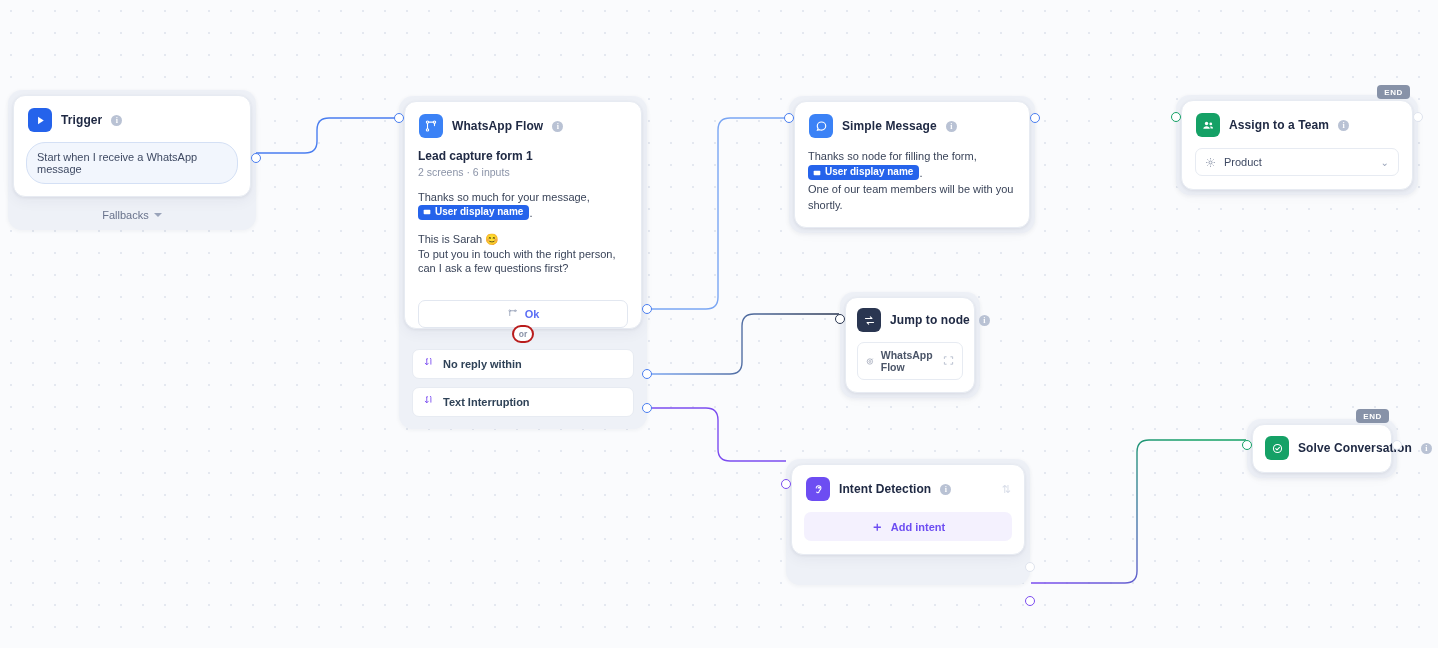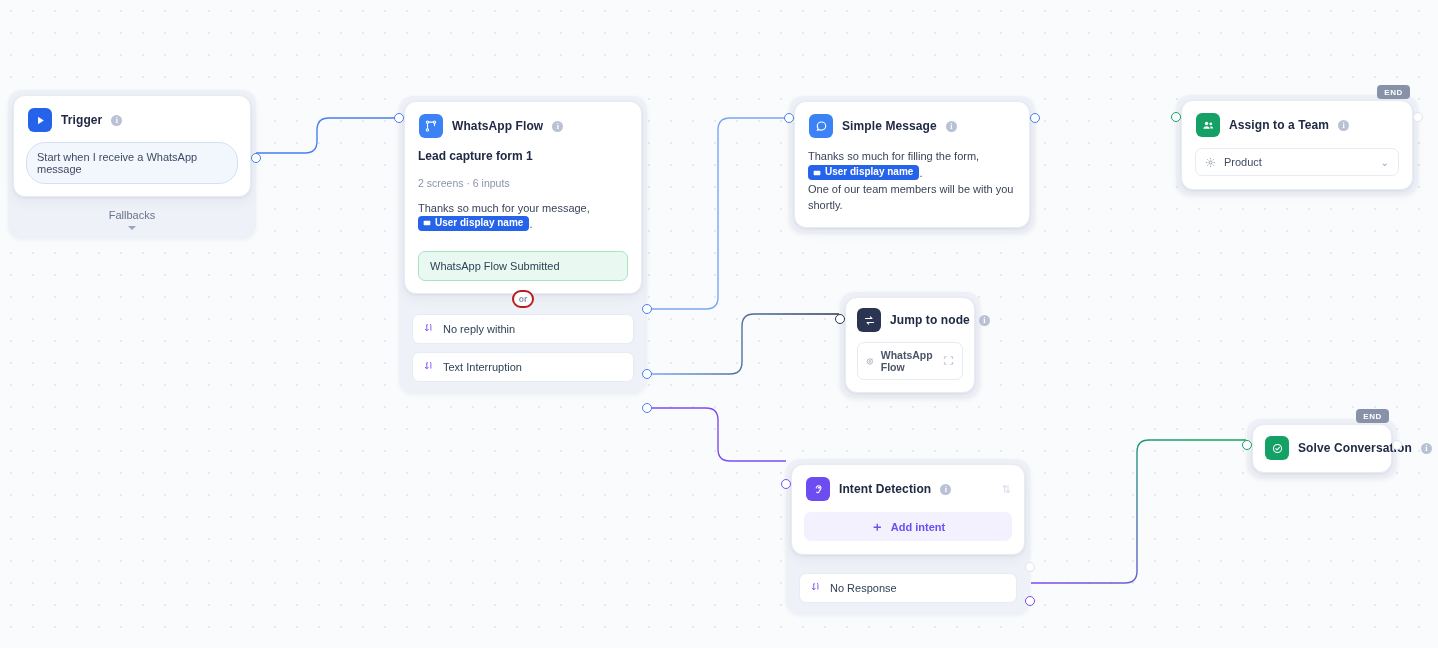--- a/index.html
+++ b/index.html
@@ -54,29 +54,29 @@
   
   #n-trigger { left: 8px; top: 90px; width: 248px; }
   .trig-body { padding: 10px 12px 12px 12px; }
   .trig-field {
     border: 1px solid #d4e0f5; background: #f2f6fd; border-radius: 19px;
     padding: 8px 10px; font-size: 11px; color: #3f4a63;
   }
   .fallbacks {
     text-align: center; padding: 7px 0 9px 0;
     font-size: 11px; color: #69738c; font-weight: 500;
-    display: flex; align-items: center; justify-content: center; gap: 5px; flex-direction: column;
+    display: flex; align-items: center; justify-content: center; gap: 5px;
   }
   .caret { width: 0; height: 0; border-left: 4px solid transparent; border-right: 4px solid transparent; border-top: 4px solid #9aa4ba; }
 
   
   #n-waflow { left: 399px; top: 96px; width: 248px; }
   .wa-body { padding: 11px 13px 12px 13px; }
   .wa-h3 { font-size: 12px; font-weight: 600; color: #202a44; }
-  .wa-sub { font-size: 10.5px; color: #8b94a8; margin-top: 14px; }
+  .wa-sub { font-size: 10.5px; color: #8b94a8; margin-top: 3px; }
   .wa-p { font-size: 11px; color: #3a4459; line-height: 1.32; margin-top: 12px; }
   .chip-var {
     display: inline-flex; align-items: center; gap: 4px;
     background: #2563eb; color: #fff; border-radius: 4px;
     padding: 1.5px 6px 1.5px 5px; font-size: 10px; font-weight: 700;
     vertical-align: baseline; line-height: 1.25;
   }
   .btn-ok {
     margin: 12px 13px 0 13px;
     border: 1px solid #e2e7f0; border-radius: 7px;
@@ -89,21 +89,21 @@
     padding: 8px 11px; font-size: 11px; color: #2f4257;
   }
   .or-split { position: relative; height: 1px; background: transparent; }
   .or-bubble {
     position: absolute; left: 50%; top: -9px; transform: translateX(-50%);
     width: 22px; height: 18px; border-radius: 9px; background: #ffffff;
     border: 2px solid #b91c1c;
     font-size: 8.5px; color: #8a93a8; font-weight: 600;
     display: flex; align-items: center; justify-content: center;
   }
-  .fb-list { padding: 14px 13px 12px 13px; }
+  .fb-list { padding: 14px 13px 12px 13px; font-weight: bold; }
   .fb-row {
     border: 1px solid #e7ebf2; background: #fff; border-radius: 7px;
     padding: 8px 11px; font-size: 11px; color: #2f4257;
     display: flex; align-items: center; gap: 8px; margin-bottom: 8px;
   }
   .fb-row:last-child { margin-bottom: 0; }
 
   
   #n-simple { left: 789px; top: 96px; width: 246px; }
   .sm-body { padding: 11px 13px 13px 13px; font-size: 11px; color: #3a4459; line-height: 1.45; }
@@ -235,23 +235,33 @@
         <div class="wa-sub">2 screens  ·  6 inputs</div>
         <div class="wa-p">
           <span>Thanks so much for your message,</span><br>
           <span class="chip-var">
             <svg width="8" height="8" viewBox="0 0 12 12" fill="#fff">
                 <rect x="1" y="2.5" width="10" height="7" rx="1.2"></rect>
               </svg>
             <span>User display name</span>
           </span><span>.</span>
         </div>
-      </div>
-      <div class="row-green">
-        <span>WhatsApp Flow Submitted</span>
+        <div class="wa-p">
+          <span>This is Sarah 😊</span><br>
+          <span>To put you in touch with the right person, can I ask a few questions first?</span>
+        </div>
+      </div>
+      <div class="btn-ok">
+        <svg width="11" height="11" viewBox="0 0 16 16" fill="none" stroke="#9aa4ba" stroke-width="1.3" stroke-linecap="round">
+          <circle cx="4" cy="4" r="1.2"></circle>
+            <circle cx="12" cy="4" r="1.2"></circle>
+            <path d="M4 5.4 V11"></path>
+            <path d="M5.4 4 H10.6"></path>
+        </svg>
+        <span>Ok</span>
       </div>
     </div>
 
     <div class="or-split">
       <span class="or-bubble">or</span>
     </div>
 
     <div class="fb-list">
       <div class="fb-row">
         <svg width="11" height="11" viewBox="0 0 16 16" fill="none" stroke="#7c4df0" stroke-width="1.3" stroke-linecap="round" stroke-linejoin="round">
@@ -282,21 +292,21 @@
       <div class="hdr">
         <span class="ic" style="background:#3b82f6;">
           <svg width="13" height="13" viewBox="0 0 16 16" fill="none" stroke="#fff" stroke-width="1.4">
             <path d="M13.2 7.4c0 2.9-2.4 5-5.3 5-0.9 0-1.7-0.2-2.4-0.5L3 12.6l0.8-2.2C3.2 9.6 2.8 8.6 2.8 7.4c0-2.9 2.3-5 5.1-5s5.3 2.1 5.3 5z"></path>
           </svg>
         </span>
         <span class="ttl">Simple Message</span>
         <span class="info">i</span>
       </div>
       <div class="sm-body">
-        <span>Thanks so much for filling the form,</span><br>
+        <span>Thanks so node for filling the form,</span><br>
         <span class="chip-var">
           <svg width="8" height="8" viewBox="0 0 12 12" fill="#fff">
               <rect x="1" y="2.5" width="10" height="7" rx="1.2"></rect>
             </svg>
           <span>User display name</span>
         </span><span>.</span><br>
         <span>One of our team members will be with you shortly.</span>
       </div>
     </div>
     <span class="h" style="left:-5px; top:17px;"></span>
@@ -373,28 +383,20 @@
         <span class="info">i</span>
         <span class="sort-ic">⇅</span>
       </div>
       <div class="add-intent">
         <span style="font-size:13px;line-height:1;">＋</span>
         <span>Add intent</span>
       </div>
       <div style="height:13px;"></div>
     </div>
     <div class="fb-list" style="padding-top:13px;">
-      <div class="fb-row">
-        <svg width="11" height="11" viewBox="0 0 16 16" fill="none" stroke="#7c4df0" stroke-width="1.3" stroke-linecap="round" stroke-linejoin="round">
-          <path d="M4 2 V9.5"></path>
-            <path d="M4 2 A3 3 0 0 1 10 2 V9"></path>
-            <path d="M1.8 7.6 L4 10 L6.2 7.6"></path>
-        </svg>
-        <span>No Response</span>
-      </div>
     </div>
     <span class="h purple" style="left:-5px; top:20px;"></span>
     <span class="h plain" style="right:-5px; top:103px;"></span>
     <span class="h purple" style="right:-5px; top:137px;"></span>
   </div>
 
   <div class="node shell" id="n-solve">
     <span class="end-badge">END</span>
     <div class="card">
       <div class="hdr" style="padding:11px 12px 12px 12px;">

